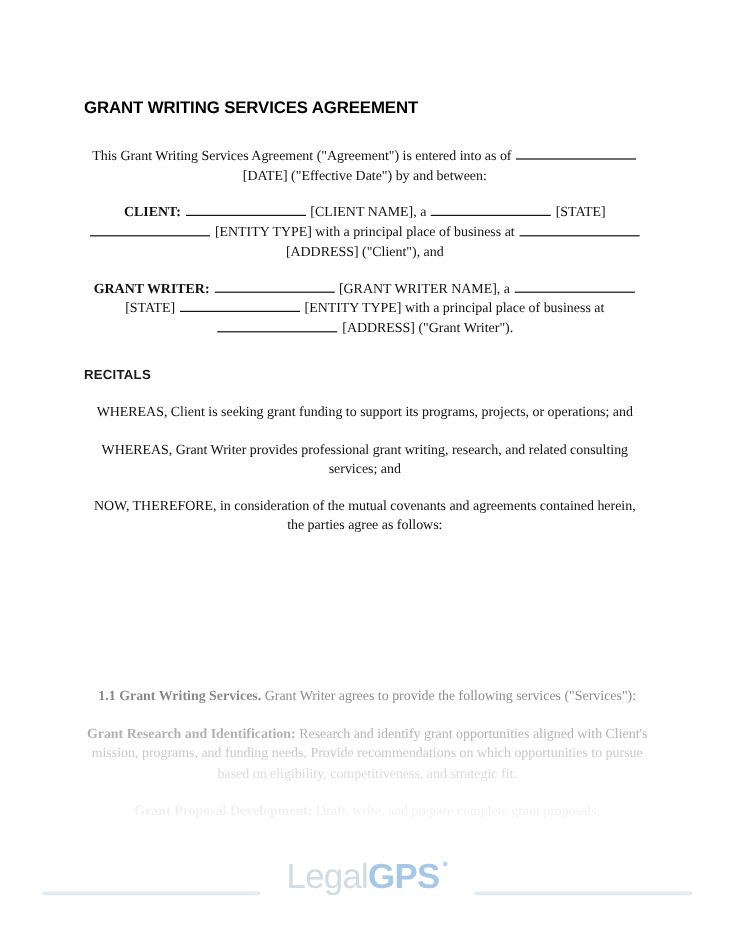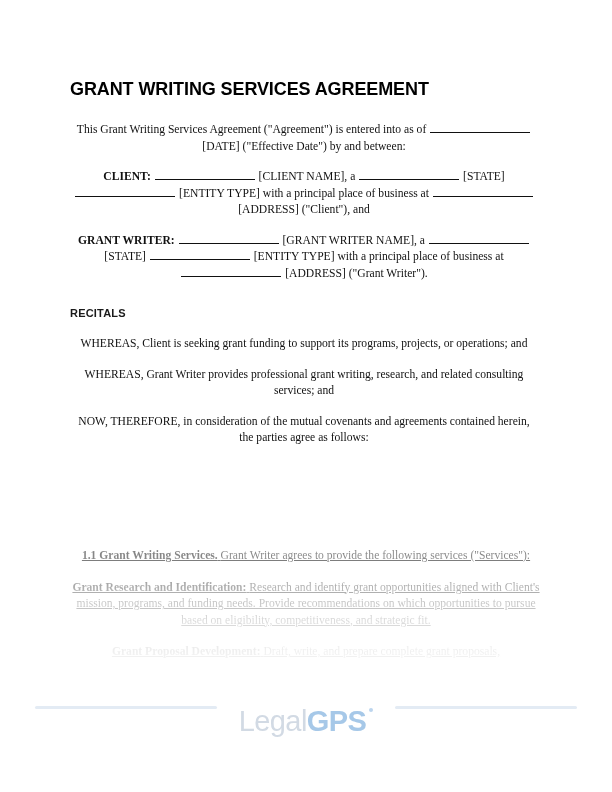--- a/index.html
+++ b/index.html
@@ -28,21 +28,21 @@
     position: absolute;
     left: 70px;
     top: 76px;
     width: 468px;
   }
 
   
   .doc-title {
     font-family: "Liberation Sans", "DejaVu Sans", sans-serif;
     font-weight: bold;
-    font-size: 18px;
+    font-size: 14px;
     line-height: 26px;
     letter-spacing: -0.1px;
     color: #000000;
     margin: 0 0 20px 0;
     white-space: nowrap;
   }
 
   .section-heading {
     font-family: "Liberation Sans", "DejaVu Sans", sans-serif;
     font-weight: bold;
@@ -83,51 +83,50 @@
     border-bottom: 1px solid #111111;
     vertical-align: baseline;
     height: 0.82em;
     margin: 0 1px;
   }
 
   
   .fade-region {
     position: absolute;
     left: 70px;
-    top: 548px;
+    top: 572px;
     width: 472px;
     height: 150px;
     overflow: hidden;
     -webkit-mask-image: linear-gradient(to bottom,
         rgba(0,0,0,0.55) 0px,
         rgba(0,0,0,0.48) 22px,
         rgba(0,0,0,0.30) 46px,
         rgba(0,0,0,0.14) 78px,
         rgba(0,0,0,0.05) 110px,
         rgba(0,0,0,0.00) 140px);
     mask-image: linear-gradient(to bottom,
         rgba(0,0,0,0.55) 0px,
         rgba(0,0,0,0.48) 22px,
         rgba(0,0,0,0.30) 46px,
         rgba(0,0,0,0.14) 78px,
         rgba(0,0,0,0.05) 110px,
         rgba(0,0,0,0.00) 140px);
-    text-decoration: underline;
   }
   .fade-region p.para { color: #1a1a1a; margin-bottom: 15px; }
 
   
   .footer {
     position: absolute;
     left: 0;
     right: 0;
     top: 706px;
     height: 40px;
     display: flex;
-    align-items: flex-start;
+    align-items: flex-end;
     justify-content: center;
     gap: 22px;
   }
   .footer-rule {
     height: 3px;
     background: #e3ebf4;
     border-radius: 2px;
   }
   .footer-rule.left  { width: 182px; }
   .footer-rule.right { width: 182px; }

